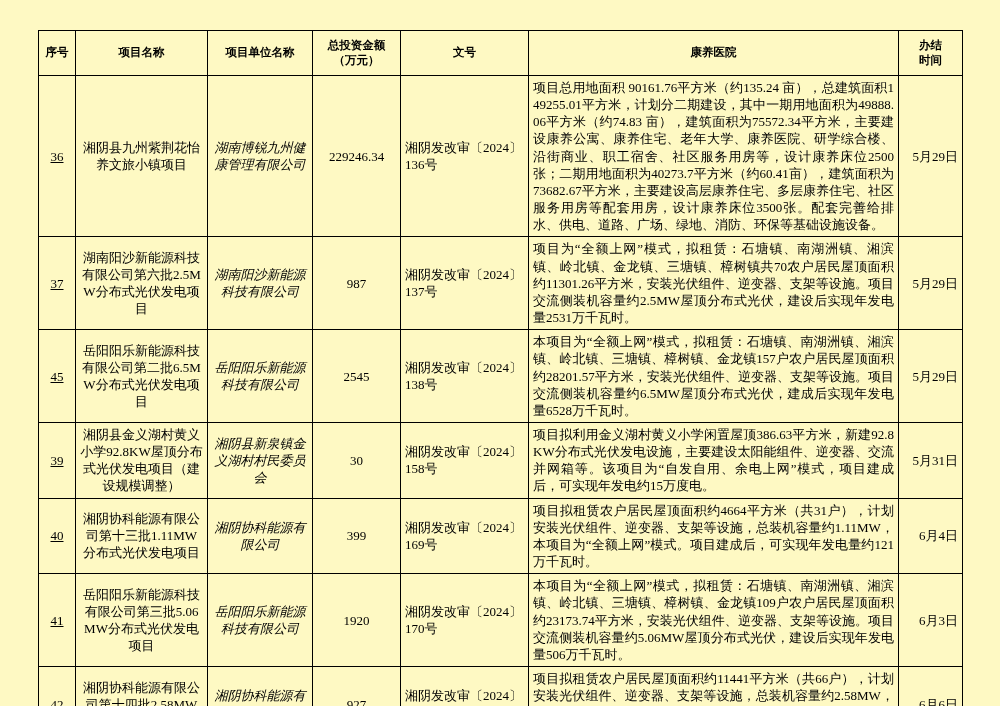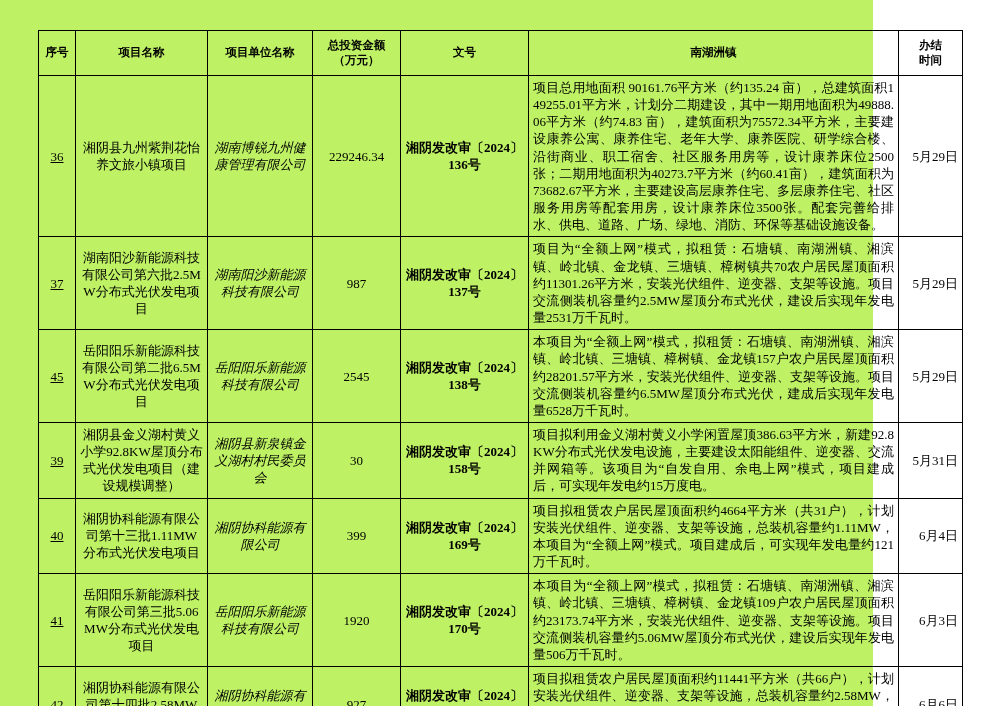--- a/index.html
+++ b/index.html
@@ -9,24 +9,24 @@
   }
   body {
     width: 1000px;
     height: 706px;
     font-family: "Liberation Serif", "DejaVu Serif", serif;
     color: #000;
     overflow: hidden;
   }
   .page {
     box-sizing: border-box;
-    width: 873px;
+    width: 1000px;
     height: 706px;
     padding: 30px 30px 30px 38px;
-    background: #bef264;
+    background: #fef9c3;
   }
   table.doc-table {
     border-collapse: collapse;
     width: 924px;
     table-layout: fixed;
   }
   .doc-table th,
   .doc-table td {
     border: 1px solid #000;
     padding: 3px 4px;
@@ -40,21 +40,21 @@
     font-weight: bold;
     text-align: center;
     white-space: pre-line;
     height: 38px;
     font-size: 11.5px;
   }
   td.col-seq     { text-align: center; text-decoration: underline; }
   td.col-name    { text-align: center; }
   td.col-unit    { text-align: center; font-style: italic; }
   td.col-amount  { text-align: center; }
-  td.col-doc_no  { text-align: center; font-weight: bold; }
+  td.col-doc_no  { text-align: left; }
   td.col-content { text-align: justify; }
   td.col-date    { text-align: right; white-space: nowrap; }
 </style>
 </head>
 <body>
 
 <div class="page">
   <table class="doc-table">
     <colgroup>
       <col style="width:37px">
@@ -66,21 +66,21 @@
       <col style="width:64px">
     </colgroup>
     <thead>
       <tr>
         <th>序号</th>
         <th>项目名称</th>
         <th>项目单位名称</th>
         <th>总投资金额
 （万元）</th>
         <th>文号</th>
-        <th>南湖洲镇</th>
+        <th>康养医院</th>
         <th>办结
 时间</th>
       </tr>
     </thead>
     <tbody>
         <tr>
           <td class="col-seq">36</td>
           <td class="col-name">湘阴县九州紫荆花怡养文旅小镇项目</td>
           <td class="col-unit">湖南博锐九州健康管理有限公司</td>
           <td class="col-amount">229246.34</td>

